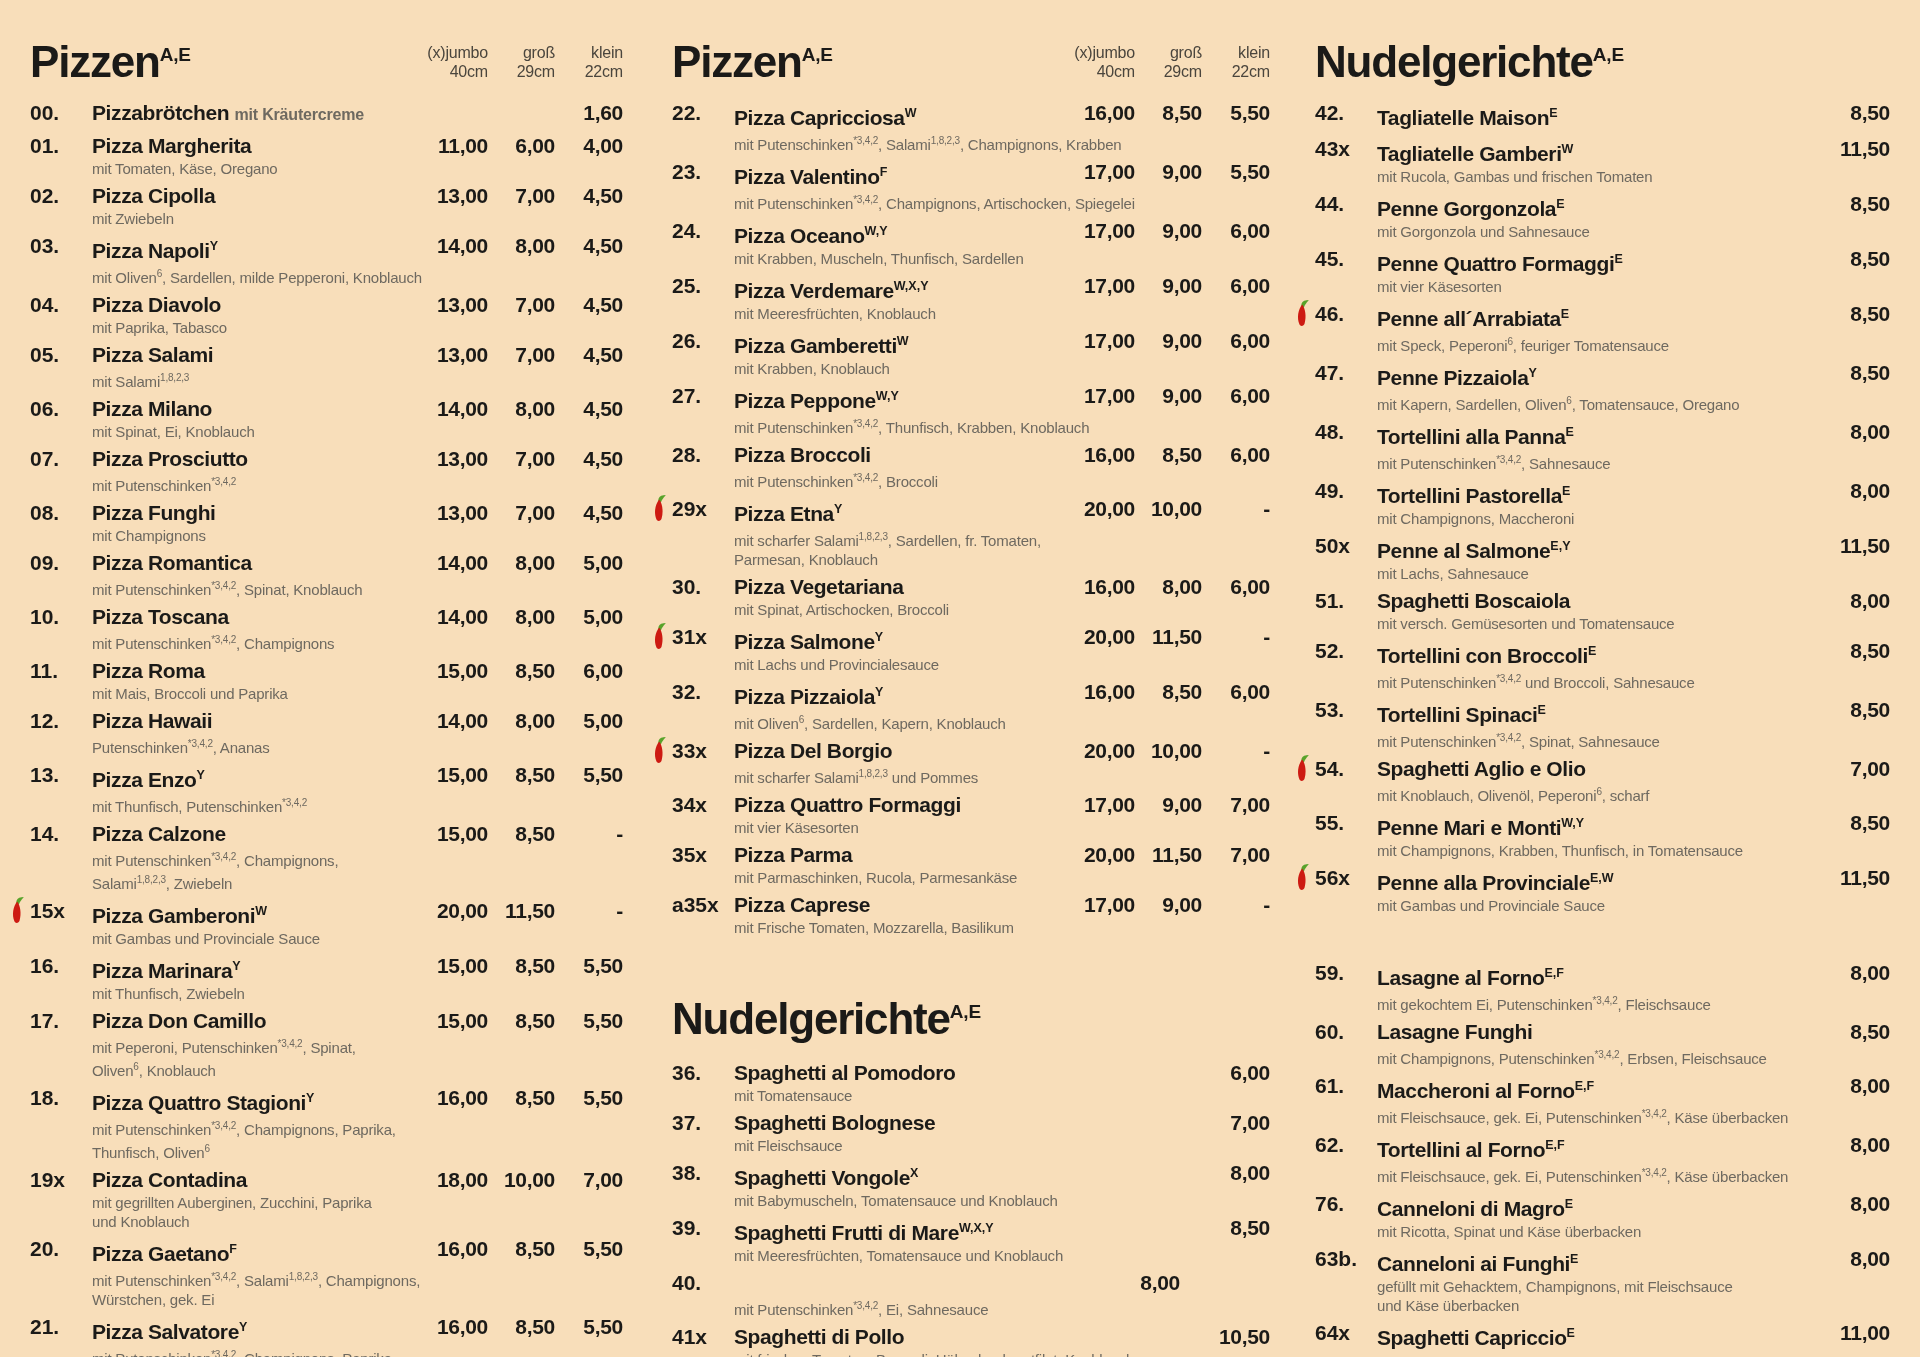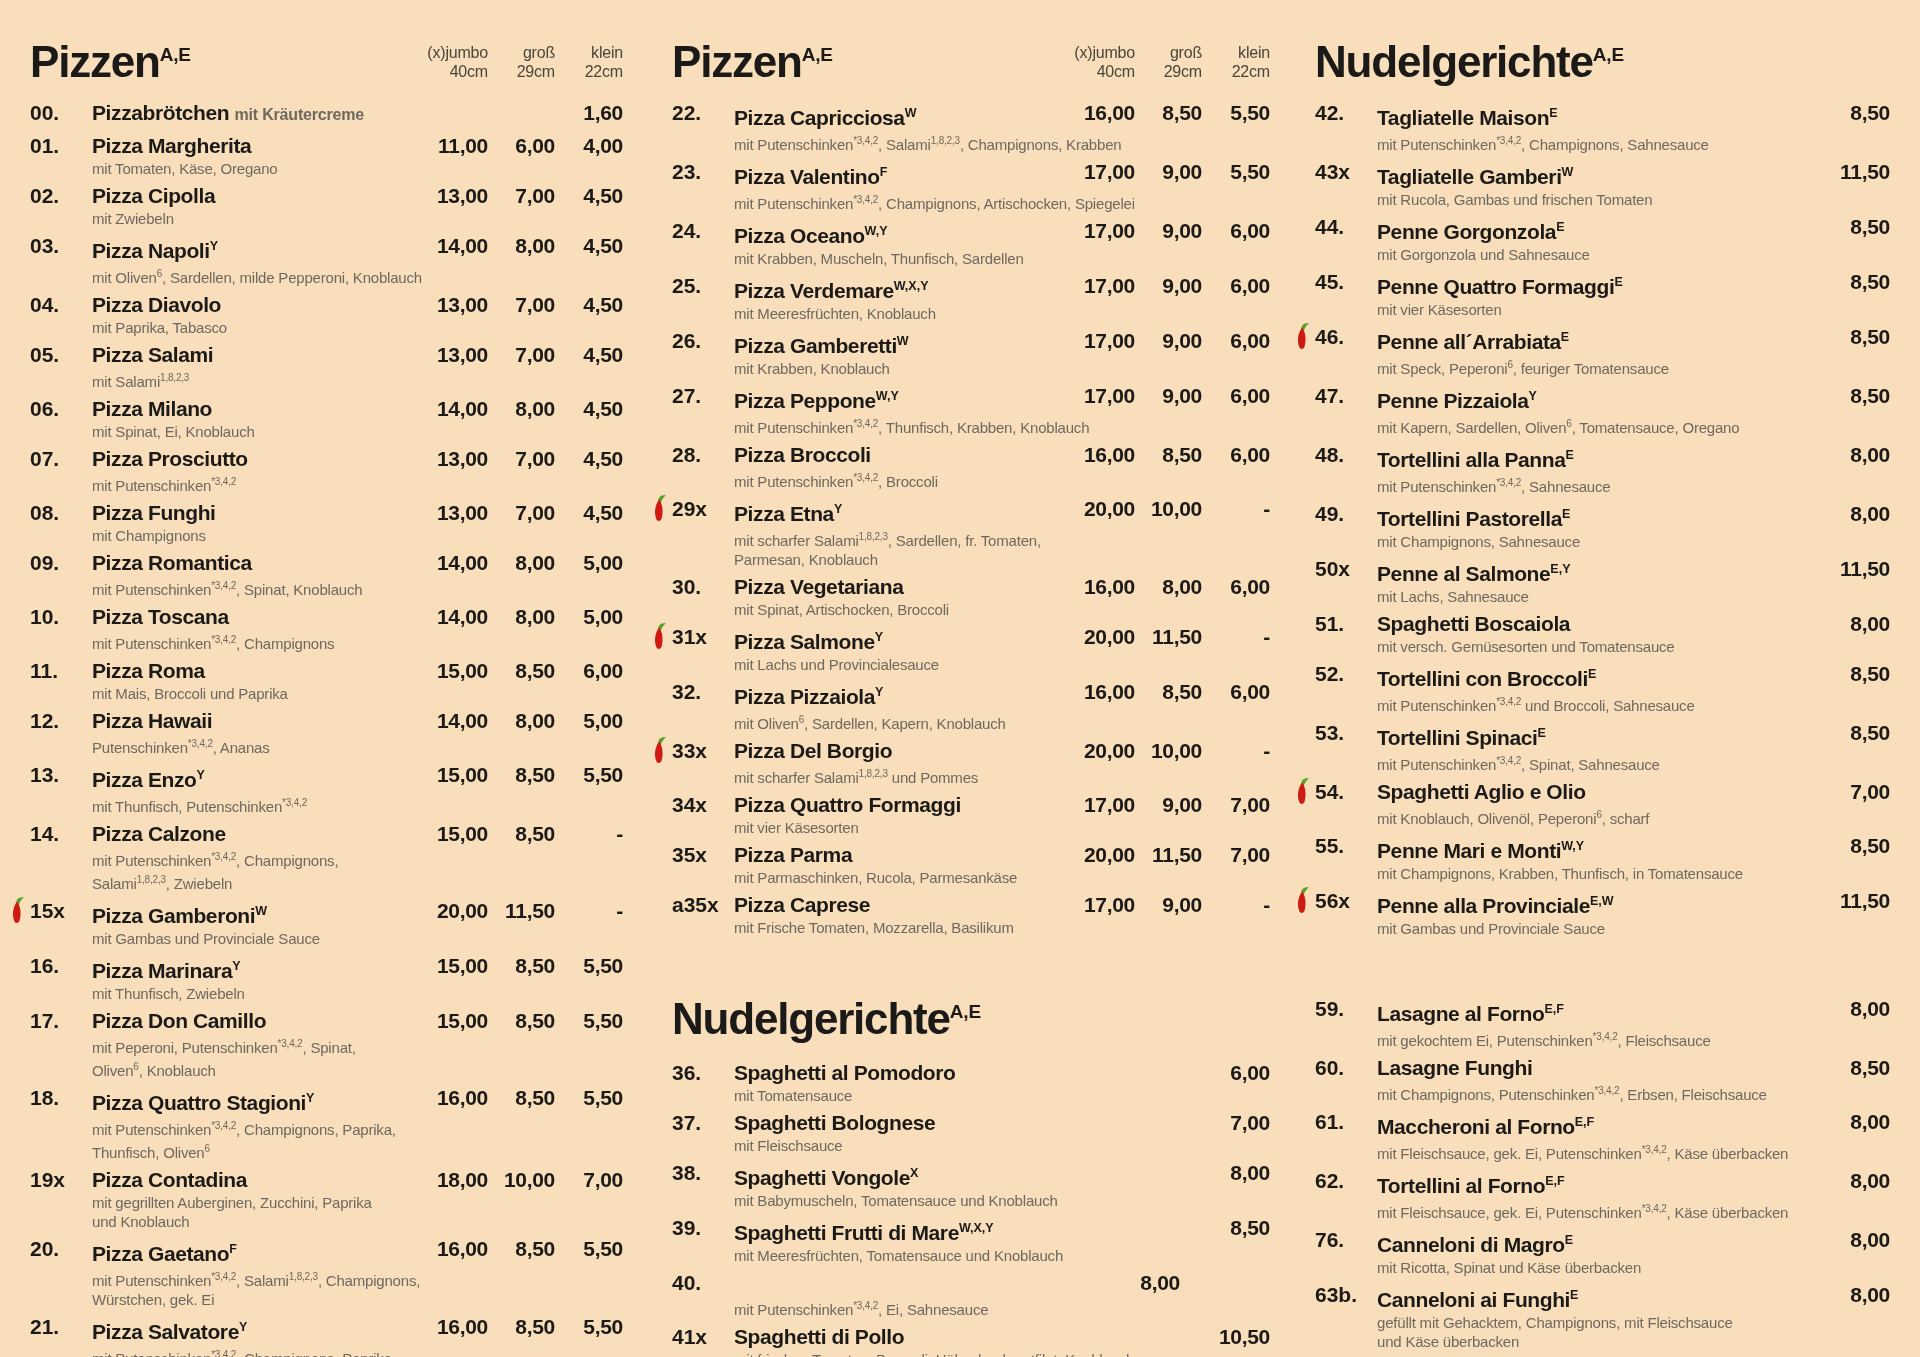--- a/index.html
+++ b/index.html
@@ -15,21 +15,21 @@
   .sec.one{grid-template-columns:62px 1fr 90px;}
   .sec.spaced{margin-top:50px;margin-bottom:20px;}
   .sec-title{grid-column:1/3;font-size:44px;font-weight:bold;
              letter-spacing:-1.2px;line-height:44px;white-space:nowrap;}
   .sec-title sup{font-size:19px;letter-spacing:-0.2px;}
   .ph{font-size:16px;color:#4a453d;text-align:right;line-height:19px;
       letter-spacing:-0.2px;padding-bottom:3px;white-space:nowrap;margin-top:8px;}
 
   .item{display:grid;grid-template-columns:62px 1fr 70px 67px 68px;margin-bottom:5px;}
   .item.one{grid-template-columns:62px 1fr 90px;}
-  .item.gap{margin-top:58px;}
+  .item.gap{margin-top:45px;}
   .num,.nm,.pr{font-size:21px;font-weight:bold;line-height:26px;}
   .num{position:relative;white-space:nowrap;}
   .nm{letter-spacing:-0.4px;white-space:nowrap;}
   .nm sup{font-size:12.5px;letter-spacing:0;}
   .pr{text-align:right;letter-spacing:-0.3px;white-space:nowrap;}
   .desc{grid-column:2/6;font-size:15px;line-height:19px;color:#6e6960;
         letter-spacing:-0.2px;white-space:nowrap;}
   .item.one .desc{grid-column:2/4;}
   .desc sup{font-size:10px;}
   .idesc{font-weight:bold;font-size:16px;color:#6e6960;letter-spacing:-0.2px;}
@@ -419,21 +419,20 @@
     </div>
   </div>
 <div class="col" id="col3">
     <div class="sec one">
       <div class="sec-title"><span>Nudelgerichte</span><sup>A,E</sup></div>
     </div>
     <div class="item one">
       <div class="num"><span>42.</span></div>
       <div class="nm">Tagliatelle Maison<sup>E</sup></div>
       <div class="pr">8,50</div>
-      <div class="desc">mit Putenschinken<sup>*3,4,2</sup>, Champignons, Sahnesauce</div>
     </div>
     <div class="item one">
       <div class="num"><span>43x</span></div>
       <div class="nm">Tagliatelle Gamberi<sup>W</sup></div>
       <div class="pr">11,50</div>
       <div class="desc">mit Rucola, Gambas und frischen Tomaten</div>
     </div>
     <div class="item one">
       <div class="num"><span>44.</span></div>
       <div class="nm">Penne Gorgonzola<sup>E</sup></div>
@@ -464,21 +463,21 @@
     <div class="item one">
       <div class="num"><span>48.</span></div>
       <div class="nm">Tortellini alla Panna<sup>E</sup></div>
       <div class="pr">8,00</div>
       <div class="desc">mit Putenschinken<sup>*3,4,2</sup>, Sahnesauce</div>
     </div>
     <div class="item one">
       <div class="num"><span>49.</span></div>
       <div class="nm">Tortellini Pastorella<sup>E</sup></div>
       <div class="pr">8,00</div>
-      <div class="desc">mit Champignons, Sahnesauce</div>
+      <div class="desc">mit Champignons, Maccheroni</div>
     </div>
     <div class="item one">
       <div class="num"><span>50x</span></div>
       <div class="nm">Penne al Salmone<sup>E,Y</sup></div>
       <div class="pr">11,50</div>
       <div class="desc">mit Lachs, Sahnesauce</div>
     </div>
     <div class="item one">
       <div class="num"><span>51.</span></div>
       <div class="nm">Spaghetti Boscaiola</div>

